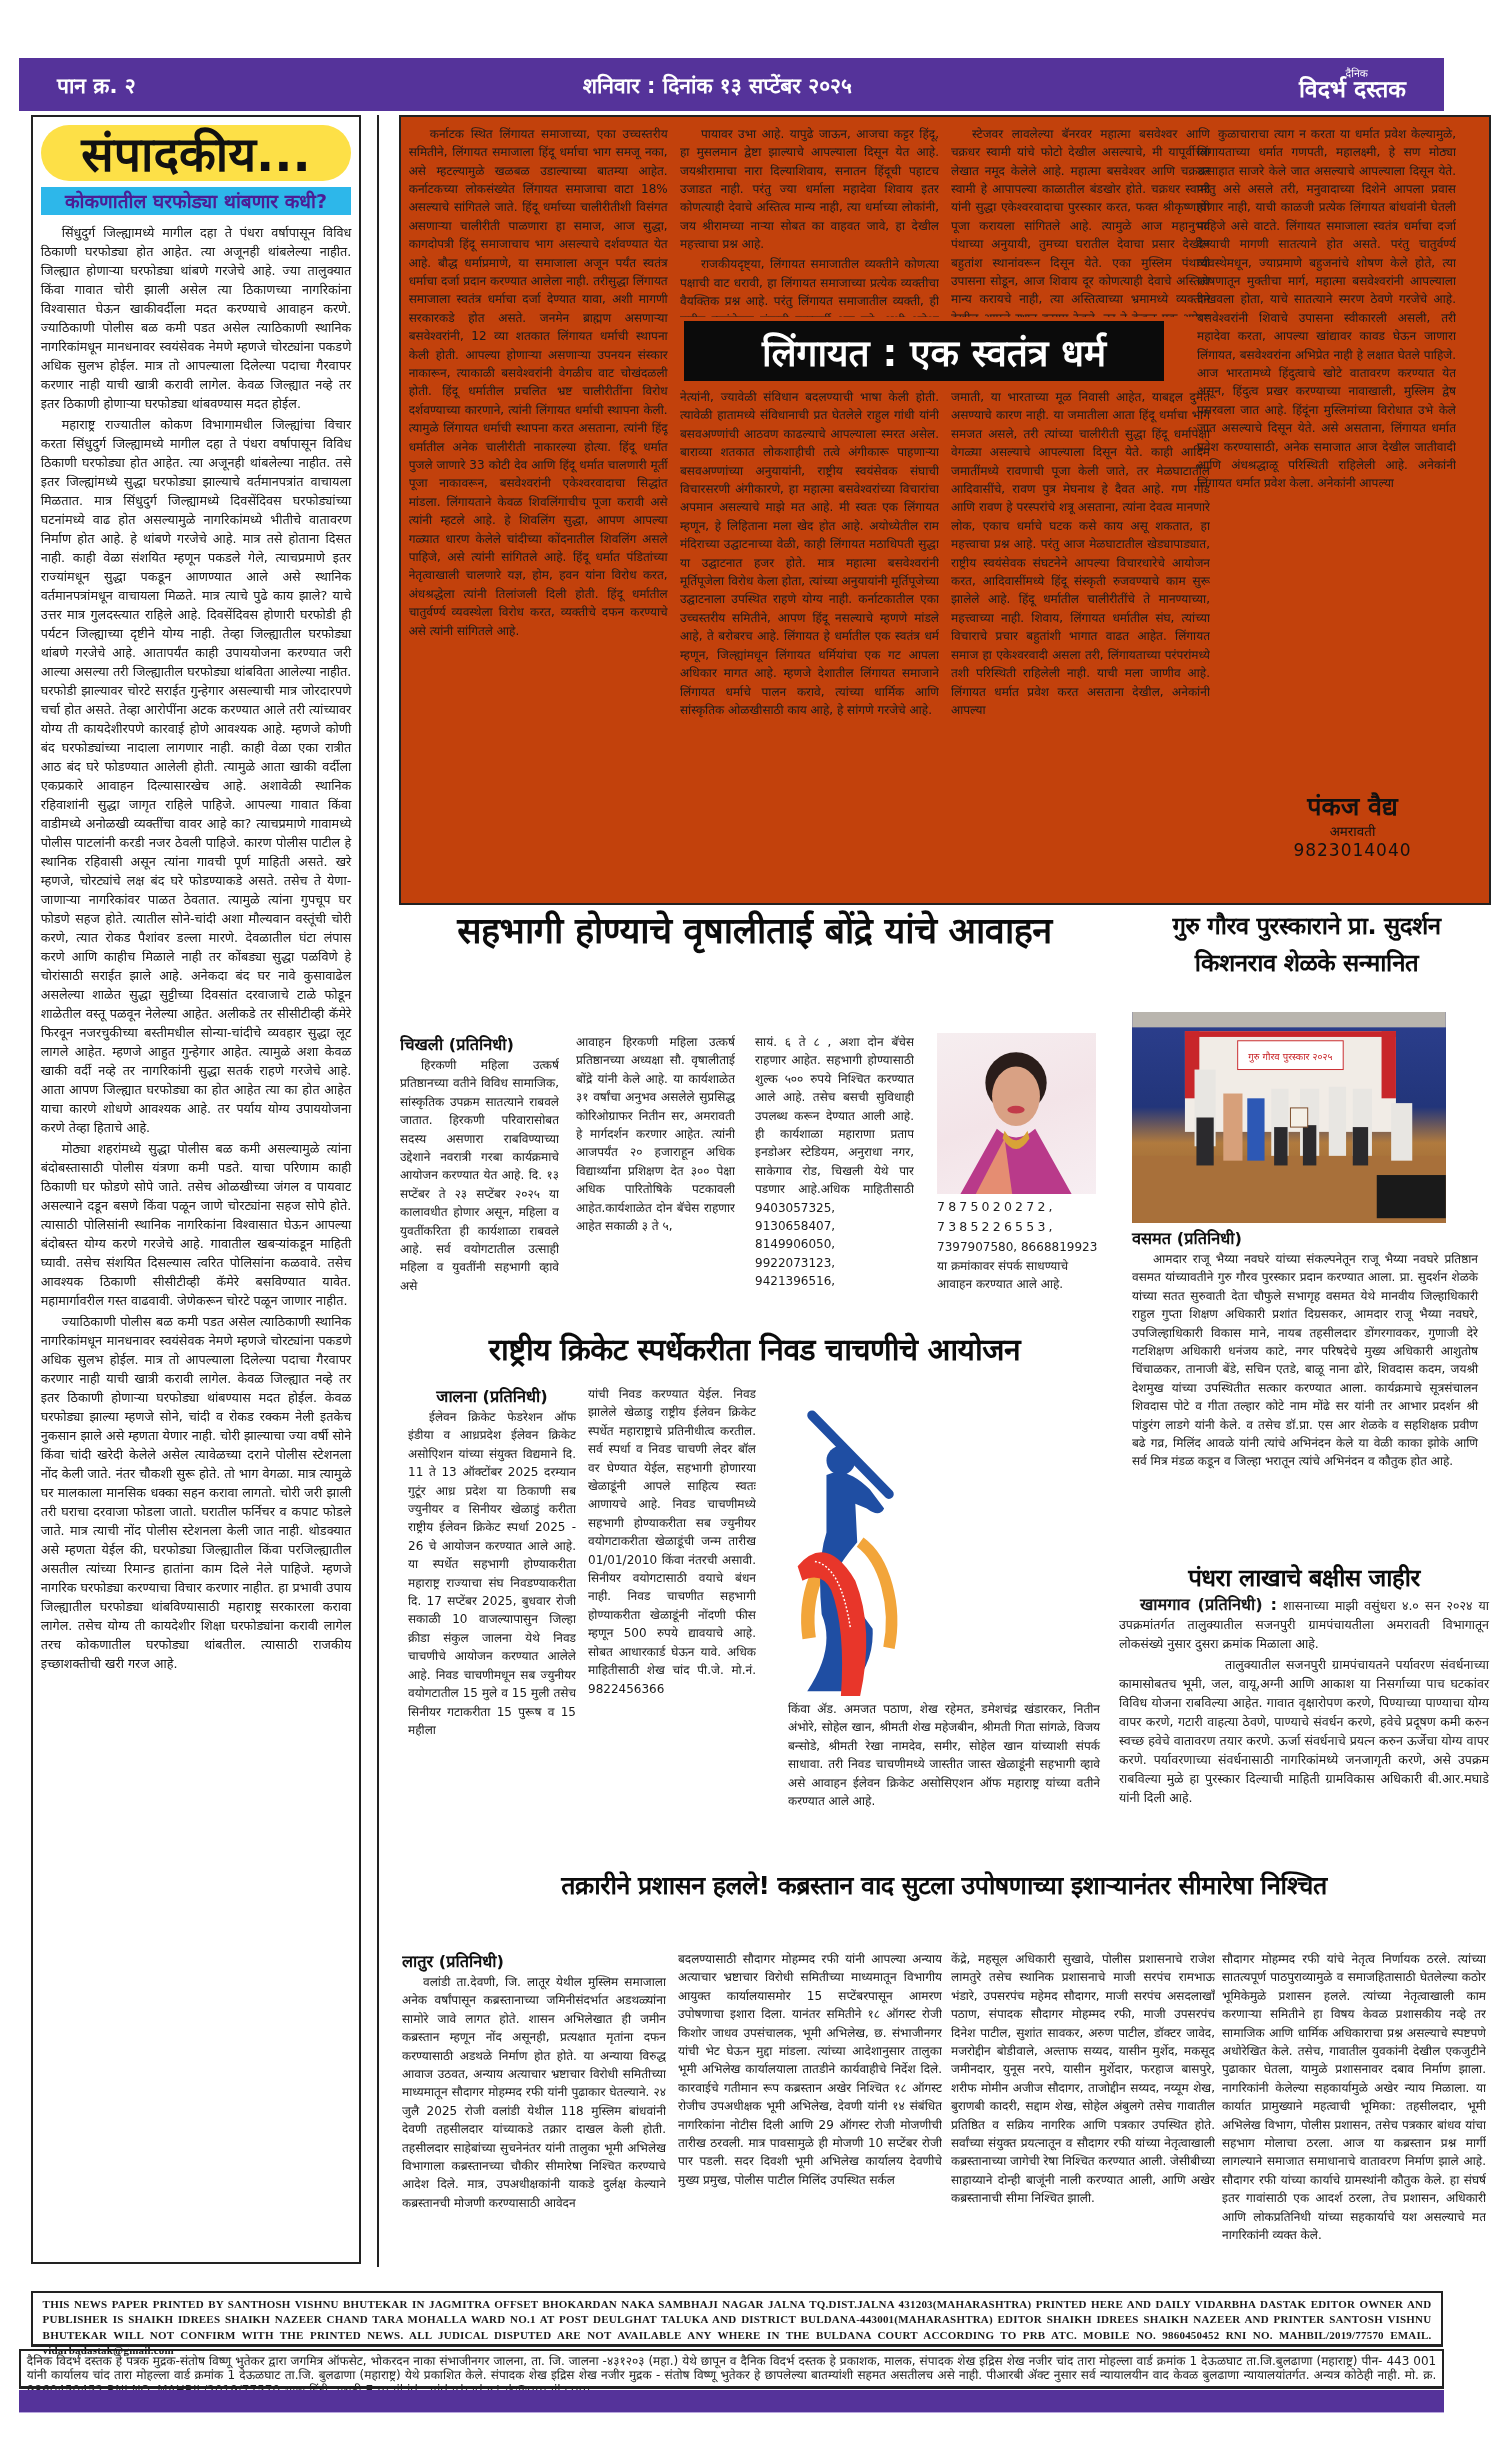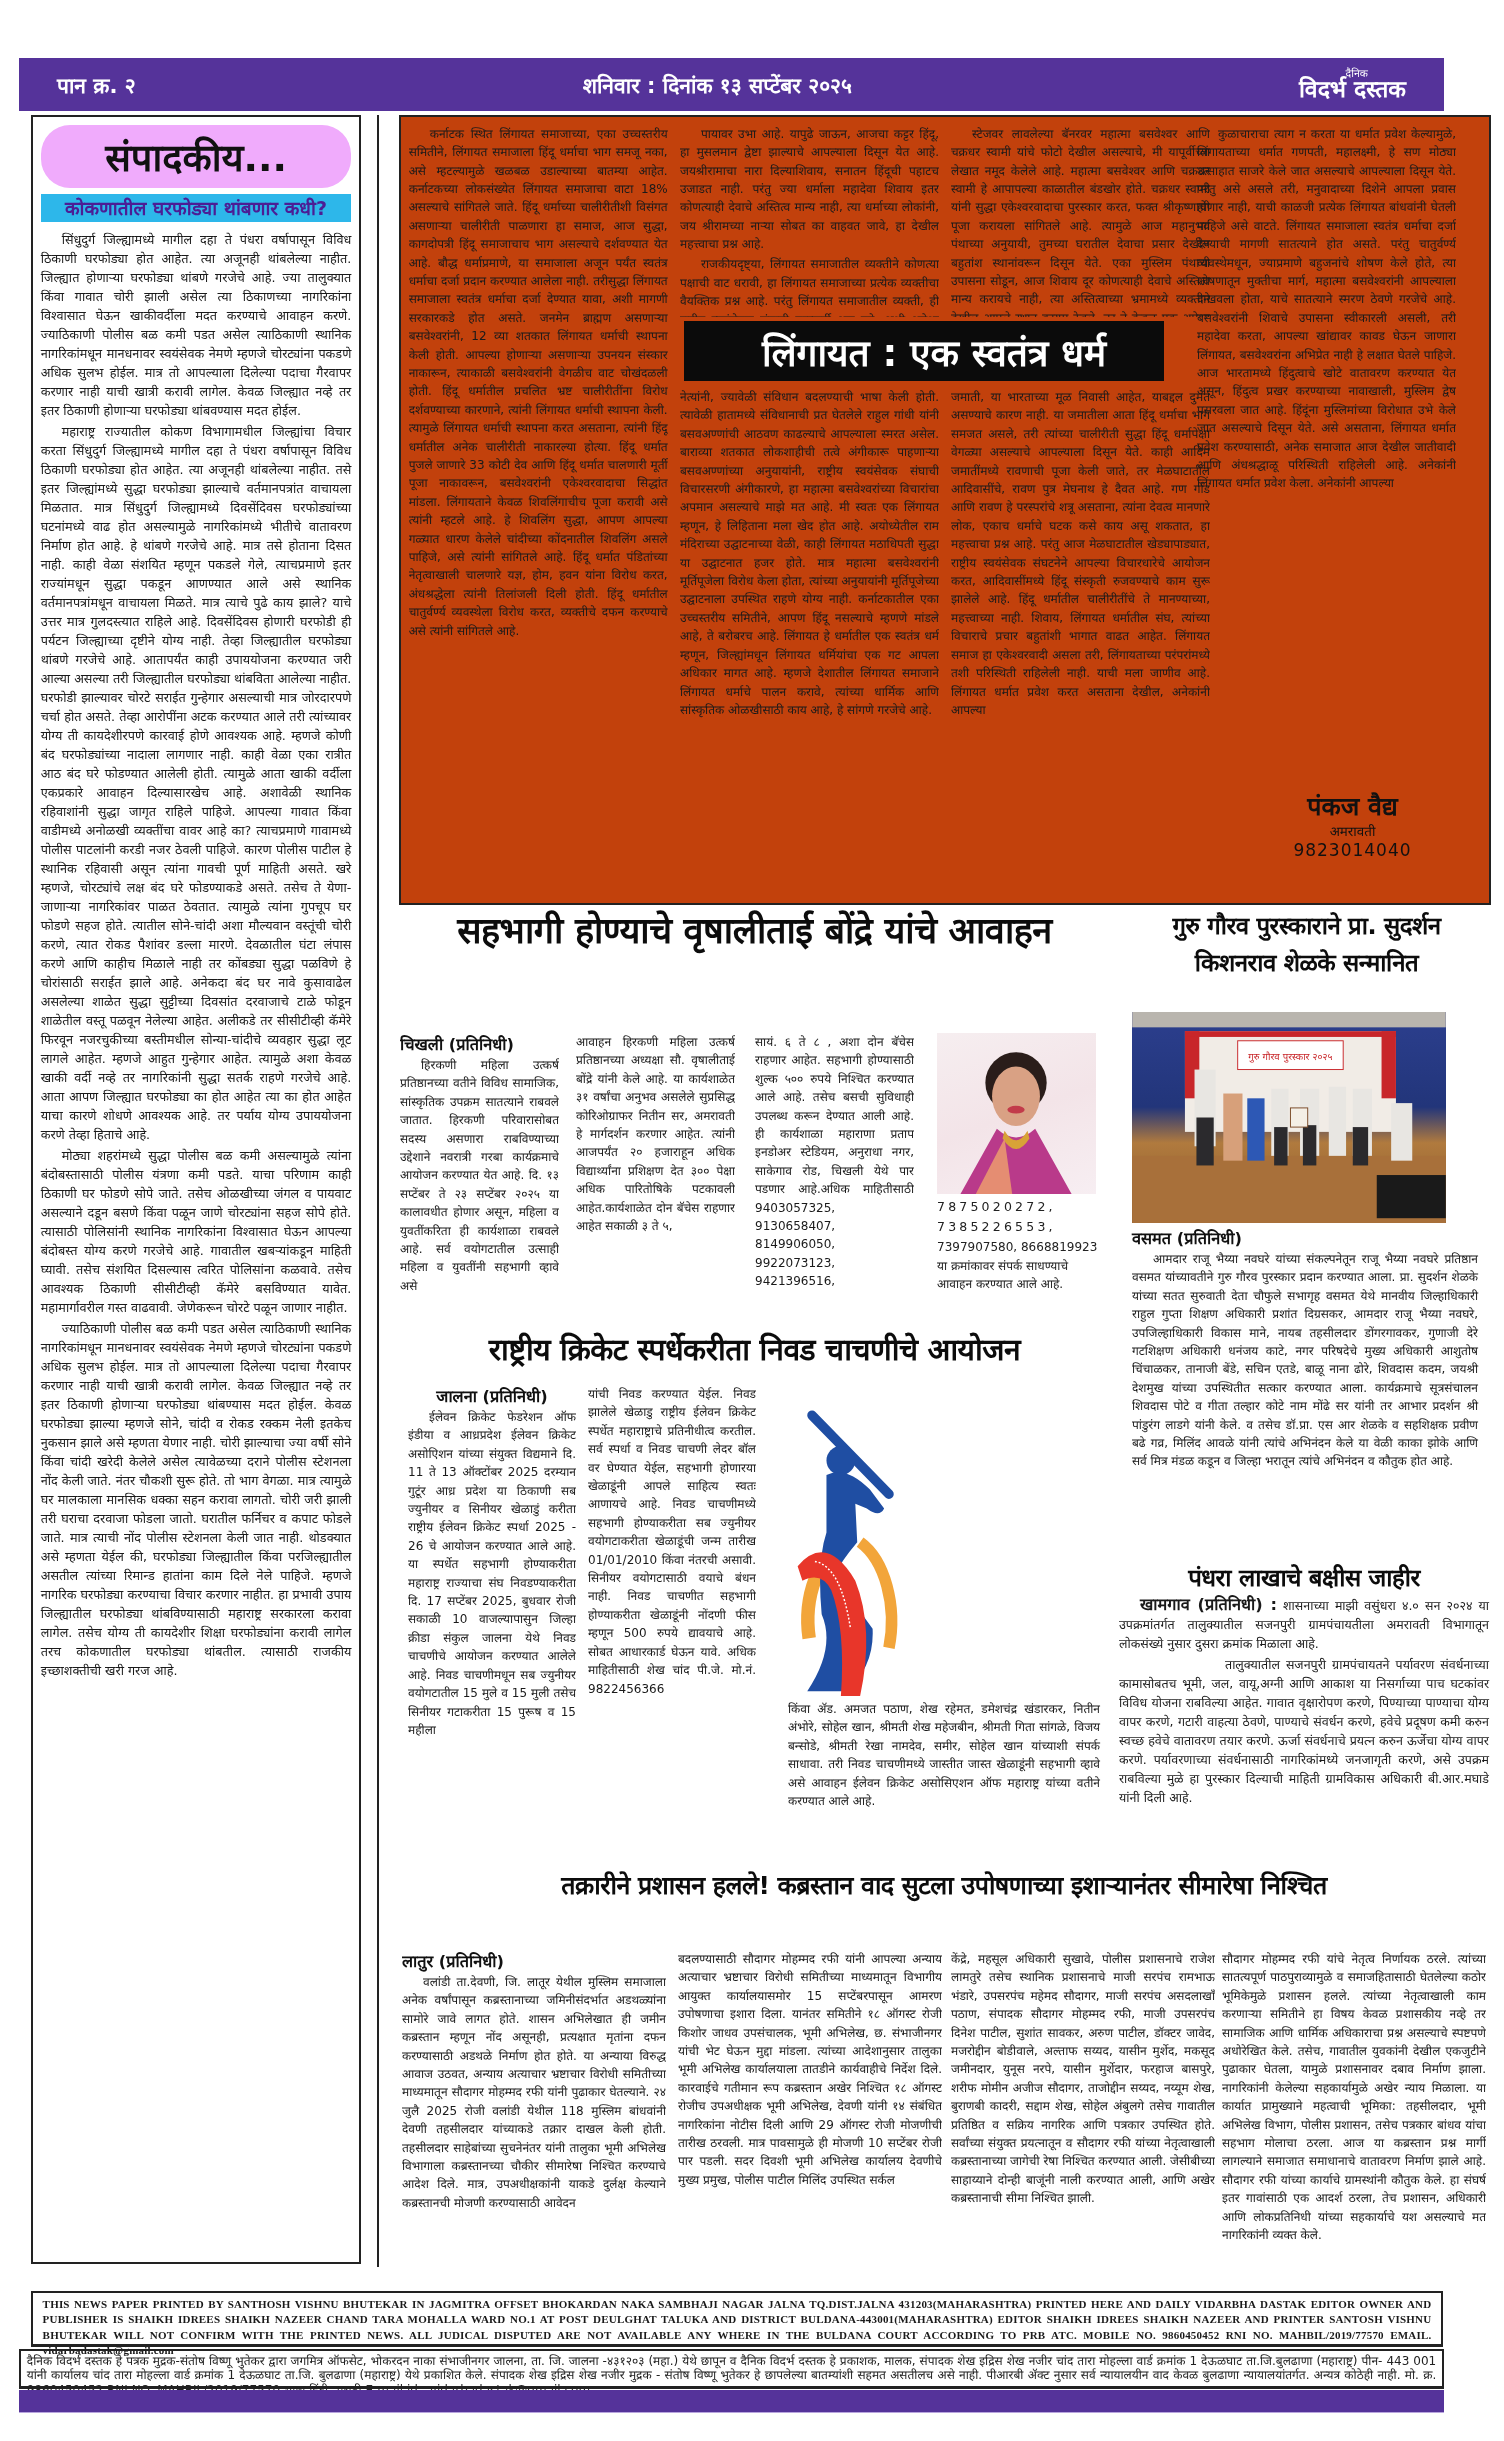--- a/index.html
+++ b/index.html
@@ -13,21 +13,21 @@
   
   #masthead { left: 19px; top: 58px; width: 1425px; height: 53px; background: #55339a; color: #fff; display: flex; align-items: center; justify-content: space-between; padding: 0 38px; }
   #masthead .pg { font-size: 21px; font-weight: bold; }
   #masthead .date { font-size: 21px; font-weight: bold; }
   #masthead .brand { text-align: right; line-height: 1; }
   #masthead .brand .small { font-size: 10.6px; display: block; margin-right: 38px; }
   #masthead .brand .big { font-size: 23px; font-weight: bold; }
 
   
   #editorial { left: 31px; top: 115px; width: 330px; height: 2149px; border: 2.9px solid #222; padding: 7.7px; background: #fff; overflow: hidden; }
-  #ed-title { height: 63px; background: #f0abfc; border-radius: 29px; display: flex; align-items: center; justify-content: center; font-size: 38px; font-weight: bold; color: #111; }
+  #ed-title { height: 56px; background: #fde047; border-radius: 29px; display: flex; align-items: center; justify-content: center; font-size: 48px; font-weight: bold; color: #111; }
   #ed-sub { margin-top: 6.7px; height: 28px; background: #2db7ea; display: flex; align-items: center; justify-content: center; font-size: 19px; font-weight: bold; color: #4c1d95; }
   #ed-body { margin-top: 7.7px; }
   #ed-body .para { font-size: 12.7px; line-height: 19px; }
 
   
   #ling { left: 399px; top: 115px; width: 1092px; height: 790px; border: 2.9px solid #222; background: #c2410c; overflow: hidden; }
   .ling-col { position: absolute; top: 7.7px; width: 259px; overflow: hidden; }
   #ling-head { position: absolute; left: 283px; top: 204px; width: 480px; height: 60px; background: #0b0b0b; color: #fff; display: flex; align-items: center; justify-content: center; font-size: 37px; font-weight: bold; padding-left: 20px; }
   #ling-sig { position: absolute; left: 817px; top: 671px; width: 269px; text-align: center; }
   #ling-sig .n { font-size: 25px; font-weight: bold; }

